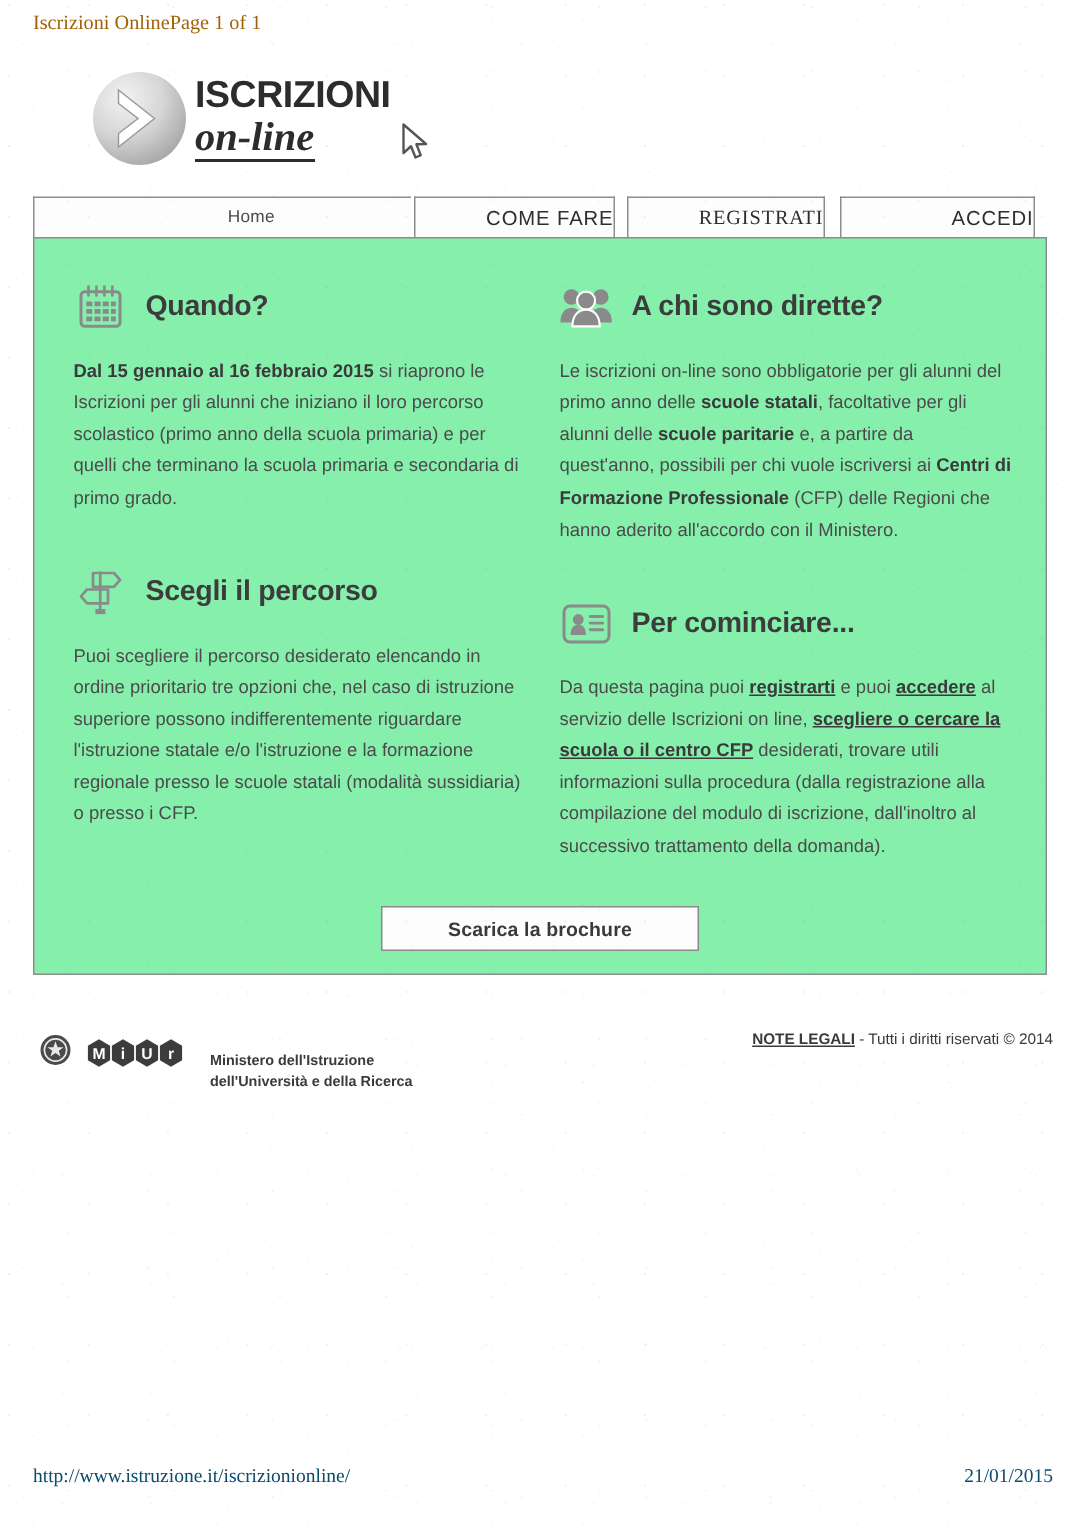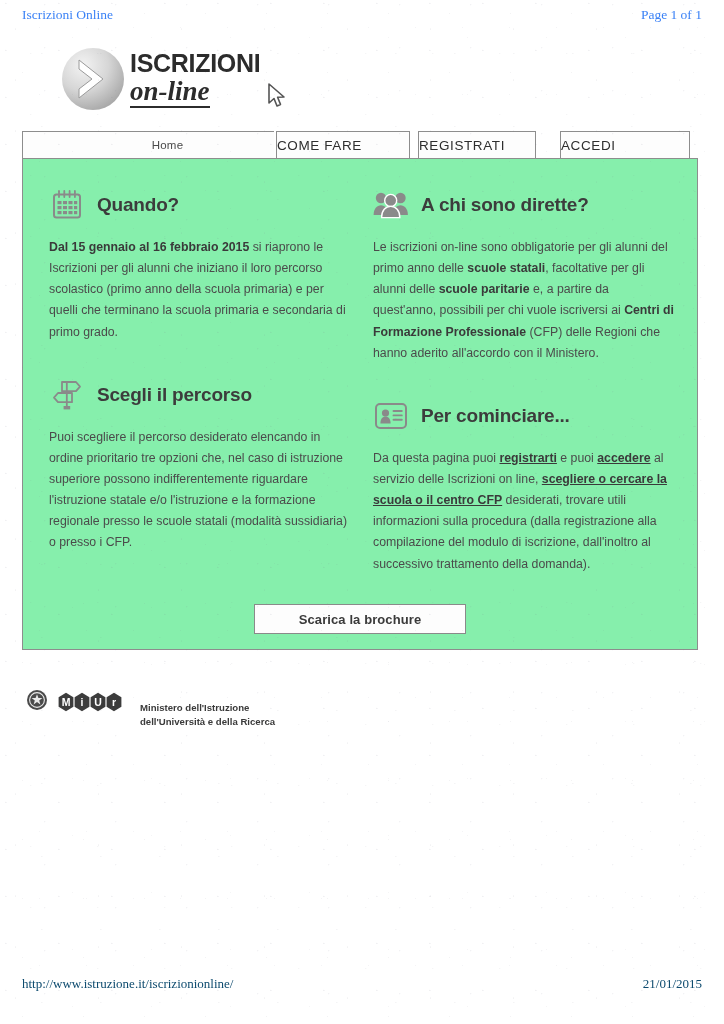--- a/index.html
+++ b/index.html
@@ -34,25 +34,24 @@
       radial-gradient(circle at 92% 66%, rgba(120,120,140,.15) .5px, transparent .8px);
     background-size: 53px 47px, 61px 59px, 71px 43px, 47px 67px, 83px 51px, 59px 73px, 67px 61px, 79px 57px;
     z-index: 9;
   }
 
   
   .print-header {
     position: absolute;
     top: 7px; left: 0; right: 0;
     display: flex;
-    justify-content: space-between;
     padding: 0 22px;
     font-family: "Liberation Serif", serif;
     font-size: 13.5px;
-    color: #3b82f6;
+    color: #a16207;
   }
 
   
   .brand {
     position: absolute;
     top: 44px; left: 62px;
     display: flex;
     align-items: center;
     height: 70px;
     justify-content: flex-end;
@@ -103,21 +102,21 @@
   }
   .tab {
     position: absolute;
     top: 0;
     height: 27px;
     border: 1px solid #8d8d8d;
     border-bottom: none;
     background: #fdfdfd;
     display: flex;
     align-items: center;
-    justify-content: flex-start;
+    justify-content: flex-end;
     box-sizing: border-box;
   }
   .tab-home {
     left: 0;
     width: 252px;
     justify-content: center;
     padding-left: 38px;
     border-right: none;
   }
   .tab-home .tab-label {
@@ -126,21 +125,21 @@
     color: #4a4a4a;
     letter-spacing: .2px;
   }
   .tab-main .tab-label {
     font-size: 13.5px;
     font-weight: 500;
     color: #2e2e2e;
     letter-spacing: .6px;
   }
   .tab-comefare  { left: 254px; width: 134px; }
-  .tab-registrati{ left: 396px; width: 118px; }
+  .tab-registrati{ left: 396px; width: 132px; font-family: Liberation Serif, serif; }
   .tab-accedi    { left: 538px; width: 130px; }
 
   
   .panel {
     position: absolute;
     left: 22px;
     top: 158px;
     width: 676px;
     height: 492px;
     border: 1px solid #8d8d8d;
@@ -426,20 +425,21 @@
           <polygon points="57,0.8 64.4,5.2 64.4,14.8 57,19.2 49.6,14.8 49.6,5.2" fill="#3c3c3c"></polygon>
           <text x="57" y="14" font-family="Liberation Sans, sans-serif" font-size="10.5" font-weight="700" fill="#ffffff" text-anchor="middle">r</text>
         </g>
       </svg>
     </span>
     <div class="ministry-text">
       <div>Ministero dell'Istruzione</div>
       <div>dell'Università e della Ricerca</div>
     </div>
   </div>
+  <div class="footer-right"><a href="#" class="legal-link">NOTE LEGALI</a><span> - Tutti i diritti riservati © 2014</span></div>
 </div>
 
 <div class="print-footer">
   <span>http://www.istruzione.it/iscrizionionline/</span>
   <span>21/01/2015</span>
 </div>
 
 <div class="page-texture"></div>
 
 </body></html>

